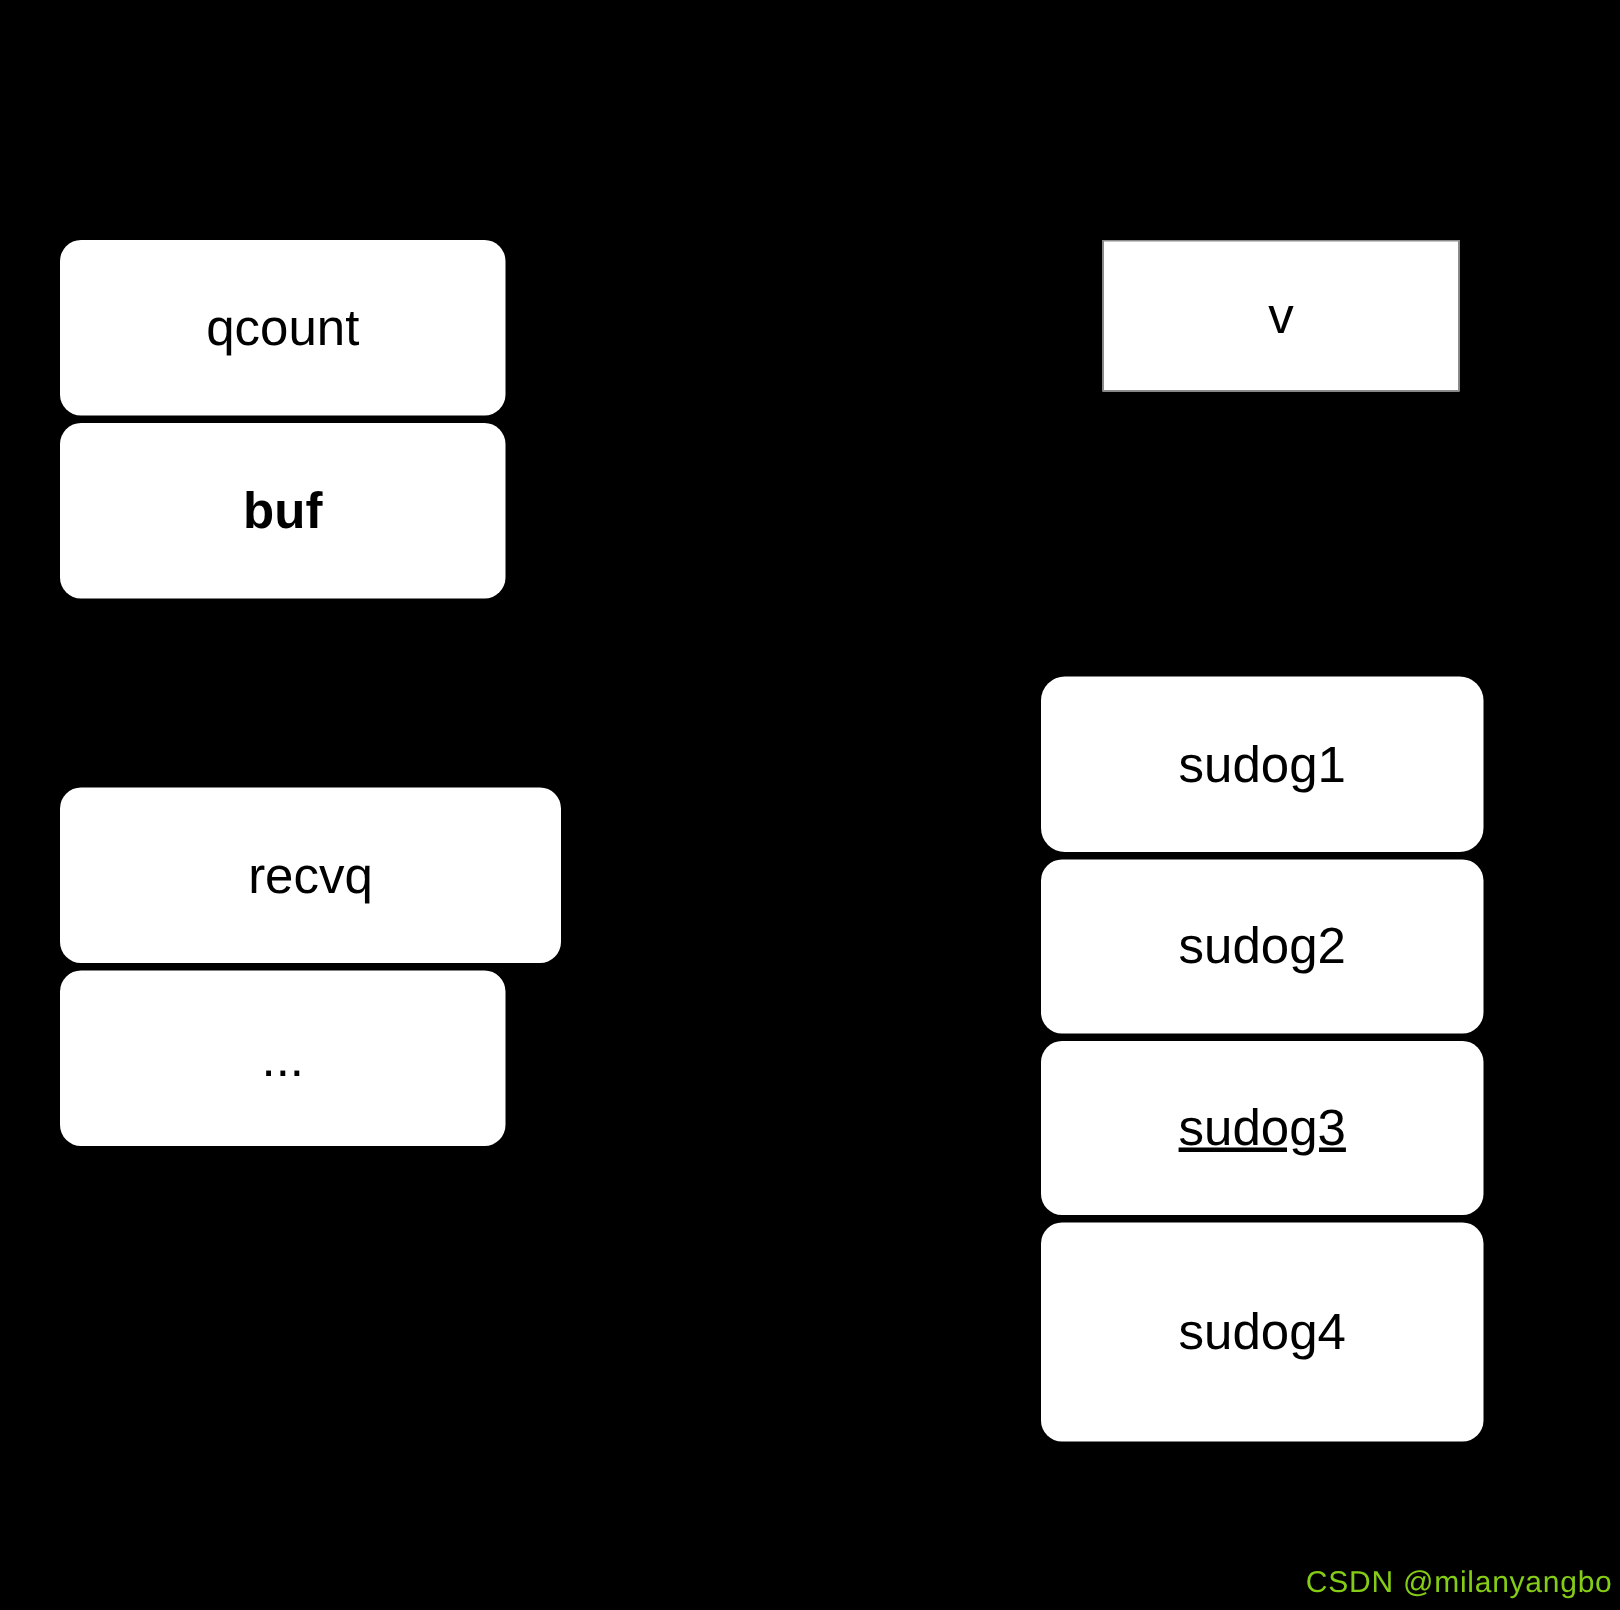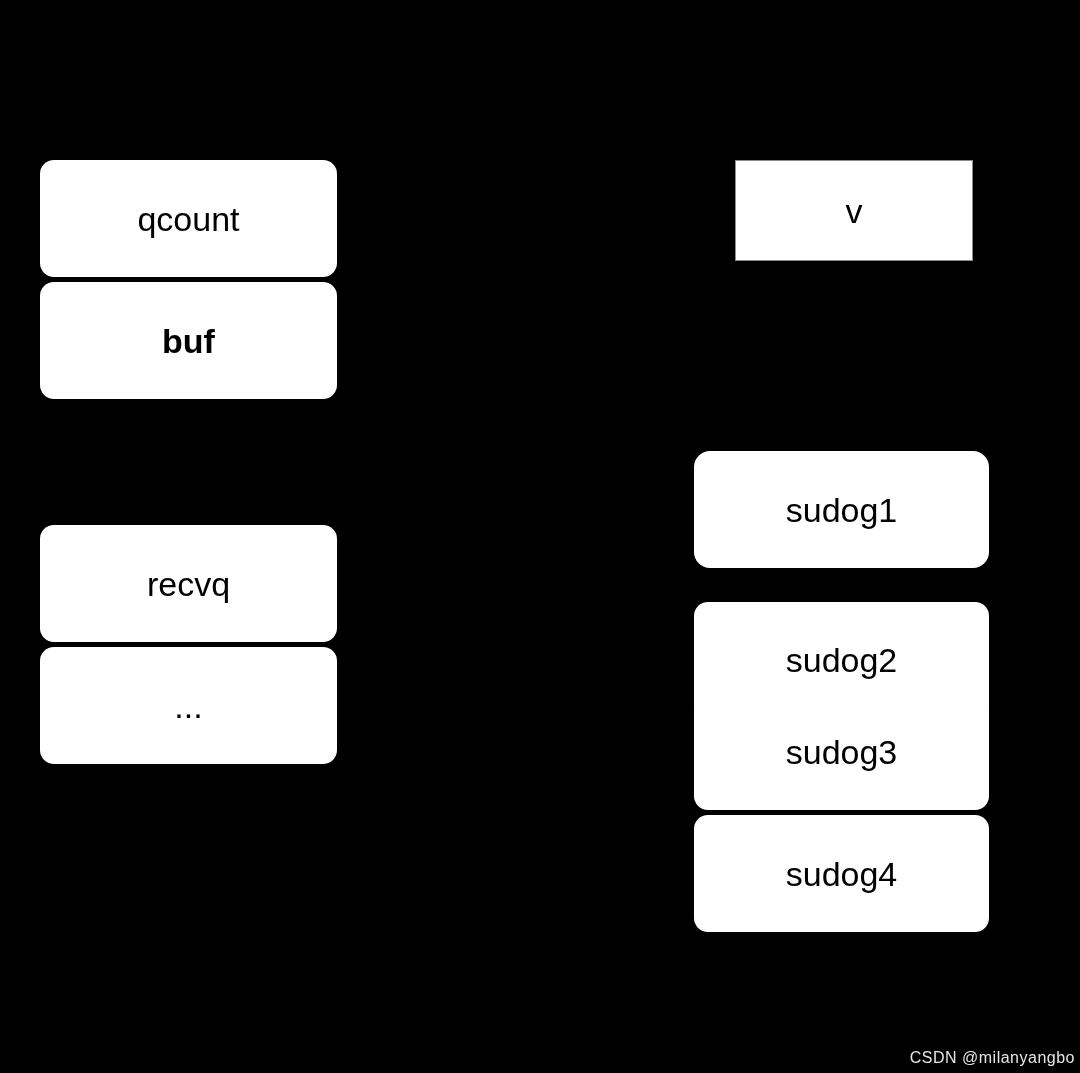--- a/index.html
+++ b/index.html
@@ -30,63 +30,63 @@
     border-radius: 14px;
   }
   .box.square {
     border-radius: 0;
     border: 1px solid #8c8c8c;
   }
   .watermark {
     position: absolute;
     right: 5px;
     bottom: 6px;
-    font-size: 16px;
-    color: #e5e5e5;
+    font-size: 20px;
+    color: #84cc16;
     letter-spacing: 0.5px;
     white-space: nowrap;
   }
 </style>
 </head>
 <body>
 
 <div class="canvas">
 
   <div class="box rounded" style="left:40px; top:160px; width:297px; height:117px;">
     <span>qcount</span>
   </div>
 
   <div class="box rounded" style="left:40px; top:282px; width:297px; height:117px;font-weight:bold;">
     <span>buf</span>
   </div>
 
 
-  <div class="box rounded" style="left:40px; top:525px; width:297px; height:117px;">
+  <div class="box rounded" style="left:40px; top:525px; width:334px; height:117px;">
     <span>recvq</span>
   </div>
 
   <div class="box rounded" style="left:40px; top:647px; width:297px; height:117px;">
     <span>...</span>
   </div>
 
   <div class="box square" style="left:735px; top:160px; width:238px; height:101px;">
     <span>v</span>
   </div>
 
   <div class="box rounded" style="left:694px; top:451px; width:295px; height:117px;border-radius:16px;">
     <span>sudog1</span>
   </div>
 
-  <div class="box rounded" style="left:694px; top:573px; width:295px; height:116px;margin-top:29px;">
+  <div class="box rounded" style="left:694px; top:573px; width:295px; height:116px;">
     <span>sudog2</span>
   </div>
 
-  <div class="box rounded" style="left:694px; top:694px; width:295px; height:116px;">
+  <div class="box rounded" style="left:694px; top:694px; width:295px; height:116px;text-decoration:underline;">
     <span>sudog3</span>
   </div>
 
-  <div class="box rounded" style="left:694px; top:815px; width:295px; height:117px;">
+  <div class="box rounded" style="left:694px; top:815px; width:295px; height:146px;">
     <span>sudog4</span>
   </div>
 
   <div class="watermark">CSDN @milanyangbo</div>
 
 </div>
 
 </body></html>

